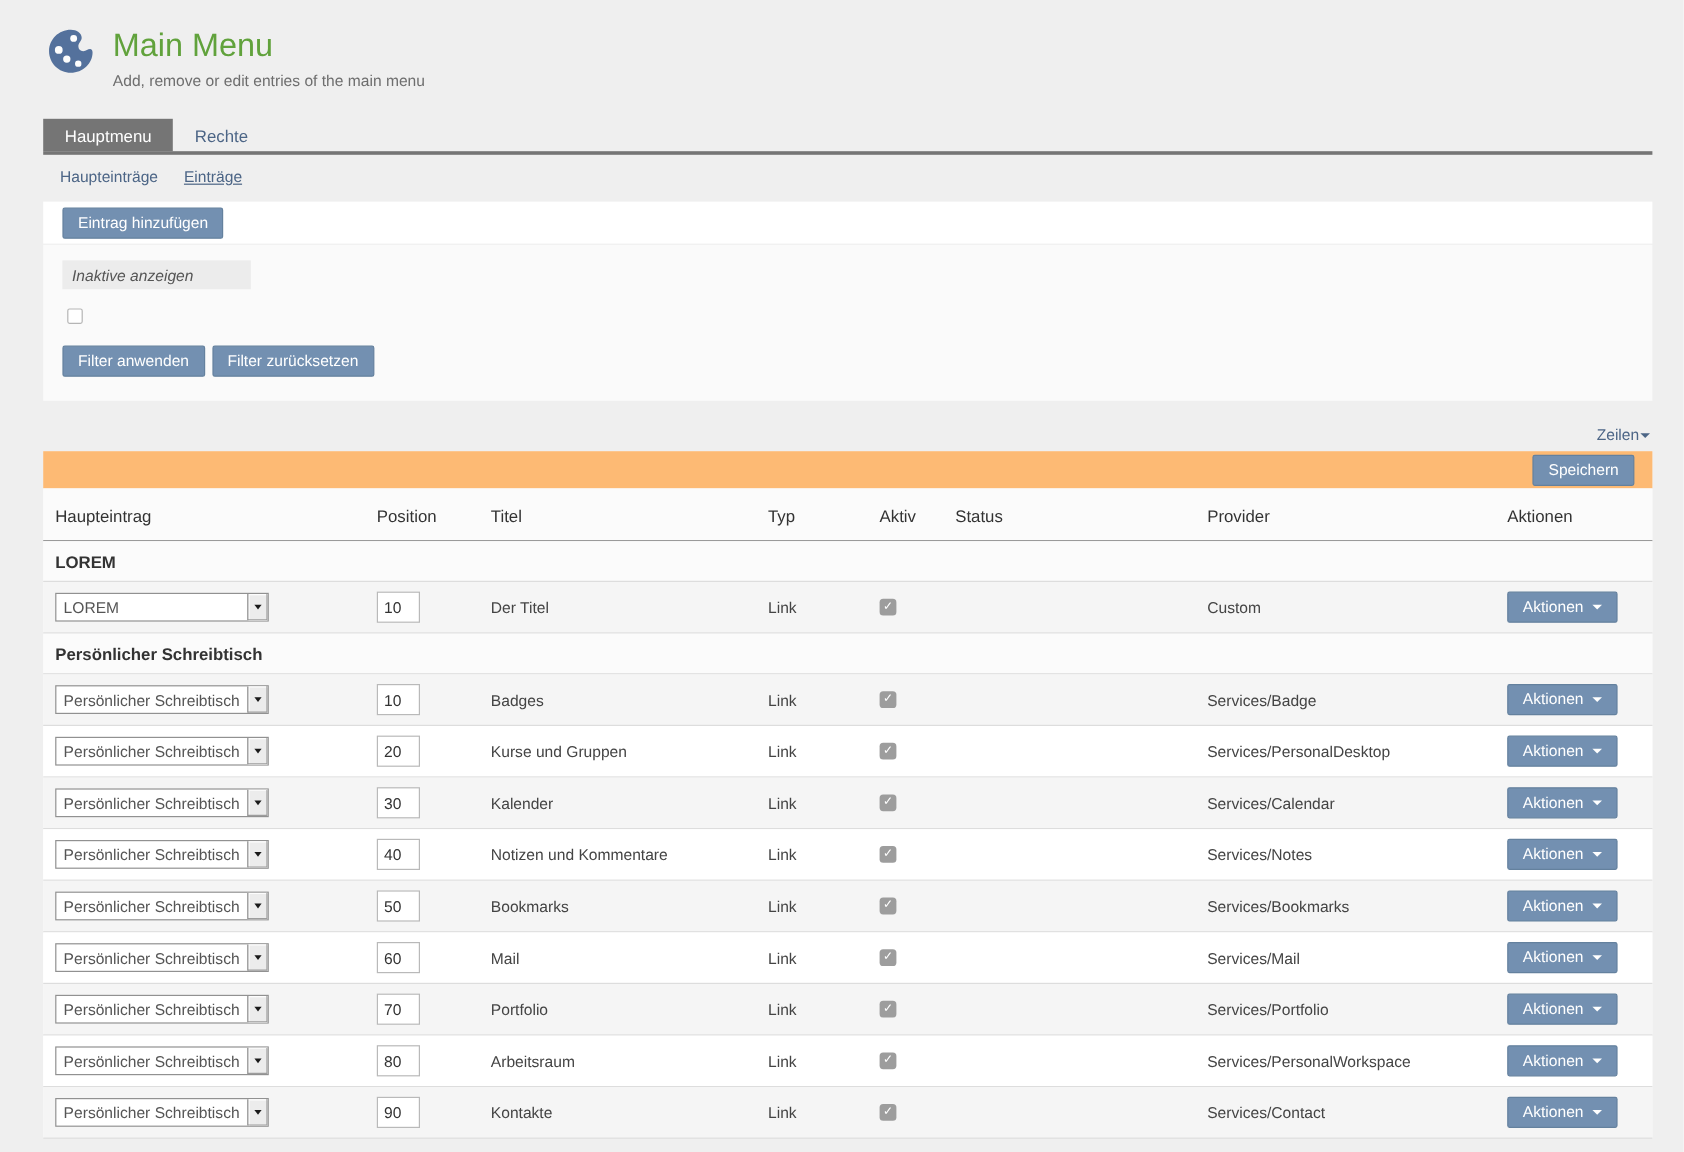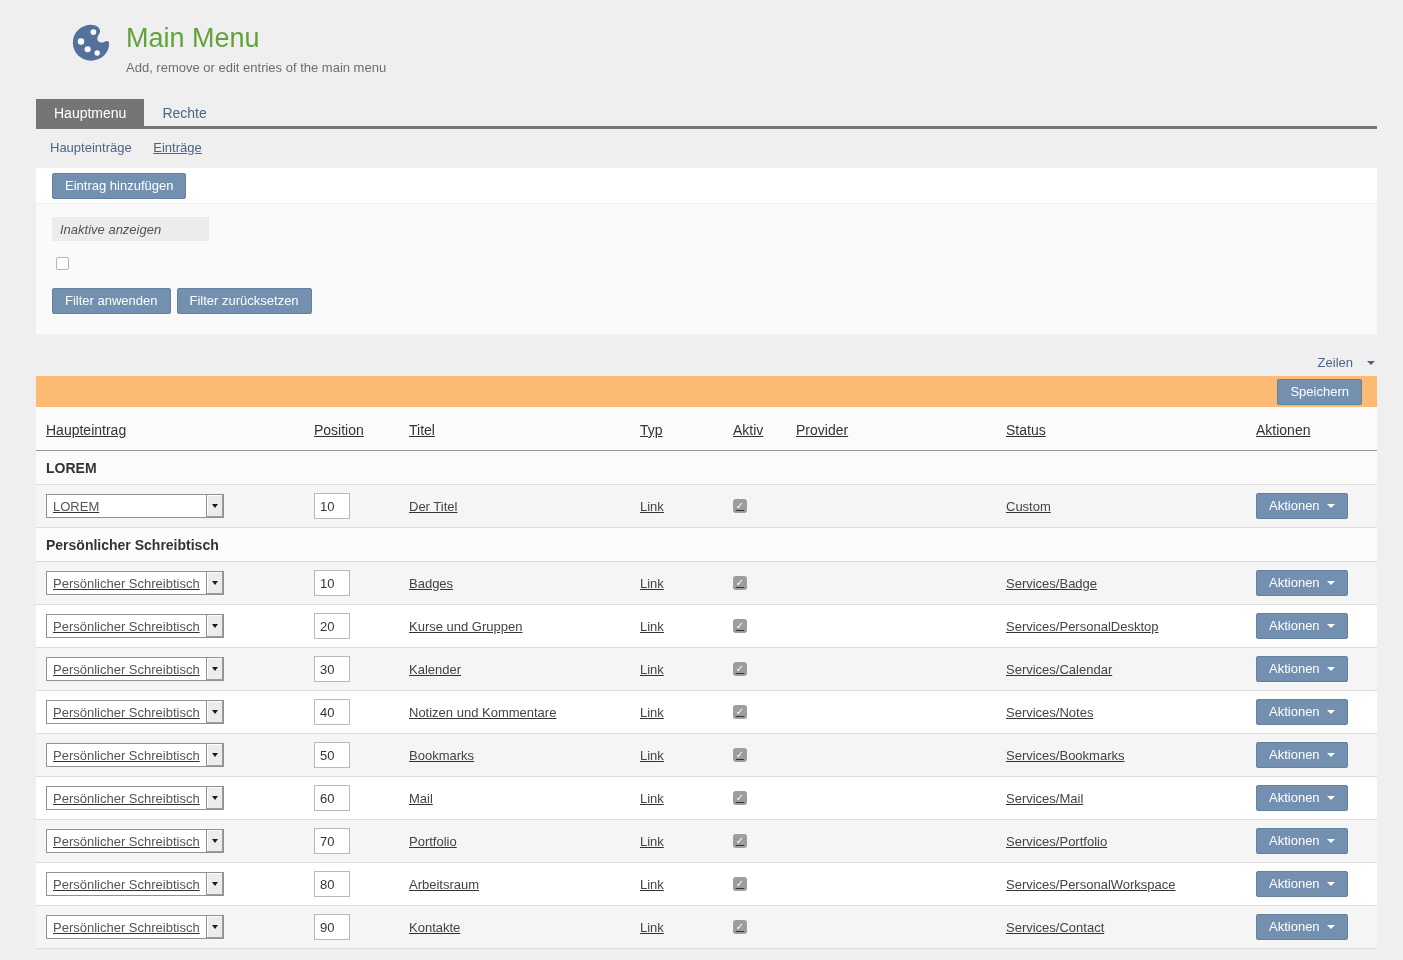--- a/index.html
+++ b/index.html
@@ -17,21 +17,21 @@
   html,body{width:1403px;height:960px;overflow:hidden;}
   body{
     background:var(--page_bg);
     font-family:"Liberation Sans","DejaVu Sans",sans-serif;
     color:#333;
     font-size:13px;
   }
   .content{margin-left:36px;width:1341px;}
 
   
-  .app-header{display:flex;align-items:flex-start;padding:22px 0 0 38px;margin-left:32px;}
+  .app-header{display:flex;align-items:flex-start;padding:22px 0 0 38px;}
   .app-icon{width:42px;height:42px;flex:0 0 auto;}
   .header-text{margin-left:14px;}
   .page-title{font-size:27px;font-weight:400;color:var(--title_green);line-height:32px;}
   .page-subtitle{font-size:13px;color:#6e6e6e;margin-top:6px;}
 
   
   .tabbar{margin-top:24px;border-bottom:3px solid var(--tab_active_gray);display:flex;}
   .tab{display:inline-block;padding:6px 18px 5px 18px;font-size:14px;cursor:pointer;text-decoration:none;}
   .tab.active{background:var(--tab_active_gray);color:#fff;}
   .tab.inactive{color:var(--link_blue);}
@@ -57,27 +57,27 @@
     font-style:italic;font-size:13px;display:flex;align-items:center;padding-left:8px;
   }
   .filter-checkbox{
     width:13px;height:13px;border:1px solid #b5b5b5;border-radius:2px;background:#fff;
     margin:16px 0 18px 4px;cursor:pointer;
   }
   .filter-buttons{display:flex;gap:6px;}
 
   
   .rows-row{height:42px;display:flex;justify-content:flex-end;align-items:flex-end;padding:0 2px 6px 0;}
-  .rows-link{display:inline-flex;align-items:center;gap:14px;}
+  .rows-link{display:inline-flex;align-items:center;gap:1px;}
   .caret-down-dark{width:0;height:0;border-left:4px solid transparent;border-right:4px solid transparent;border-top:4px solid var(--link_blue);display:inline-block;}
 
   
   .table-wrap{background:#fbfbfb;}
   .table-top{background:#fdba74;height:31px;display:flex;justify-content:flex-end;align-items:center;padding-right:15px;}
-  .grid{display:grid;grid-template-columns:268px 95px 231px 93px 63px 210px 250px 1fr;text-decoration:underline;}
+  .grid{display:grid;grid-template-columns:268px 95px 231px 93px 63px 210px 250px 1fr;}
   .thead{background:#fbfbfb;border-bottom:1px solid #9a9a9a;}
   .thead .cell{padding:15px 10px 12px 10px;font-size:14px;color:#333;}
   .cell{padding:0 10px;}
   .group-row{background:#fbfbfb;border-bottom:1px solid #ddd;height:34px;display:flex;align-items:center;padding-left:10px;font-weight:bold;font-size:14px;color:#333;}
   .row{border-bottom:1px solid #ddd;height:43px;align-items:center;}
   .row.odd{background:var(--row_stripe);}
   .row.even{background:#fff;}
   .row .cell{font-size:13px;color:#444;}
 
   .fake-select{display:flex;width:178px;height:24px;background:#fff;border:1px solid #919191;align-items:stretch;cursor:pointer;}
@@ -148,22 +148,22 @@
   <div class="table-wrap">
     <div class="table-top">
       <button class="btn">Speichern</button>
     </div>
     <div class="grid thead">
       <div class="cell">Haupteintrag</div>
       <div class="cell">Position</div>
       <div class="cell">Titel</div>
       <div class="cell">Typ</div>
       <div class="cell">Aktiv</div>
+      <div class="cell">Status</div>
       <div class="cell">Provider</div>
-      <div class="cell">Status</div>
       <div class="cell">Aktionen</div>
     </div>
     <div>
   <div class="group-row">
     <span class="g-label">LOREM</span>
   </div>
 
   <div class="grid row odd">
     <div class="cell">
       <div class="fake-select">

